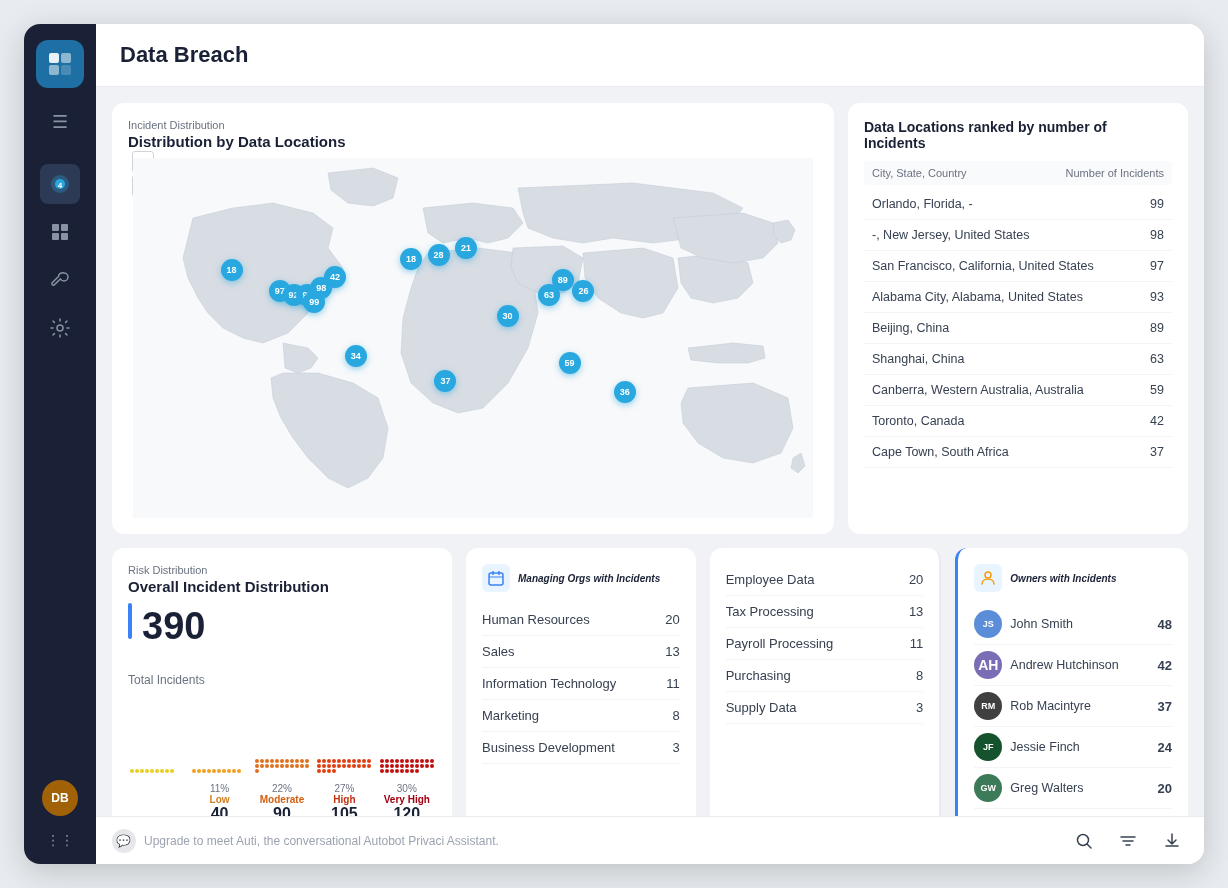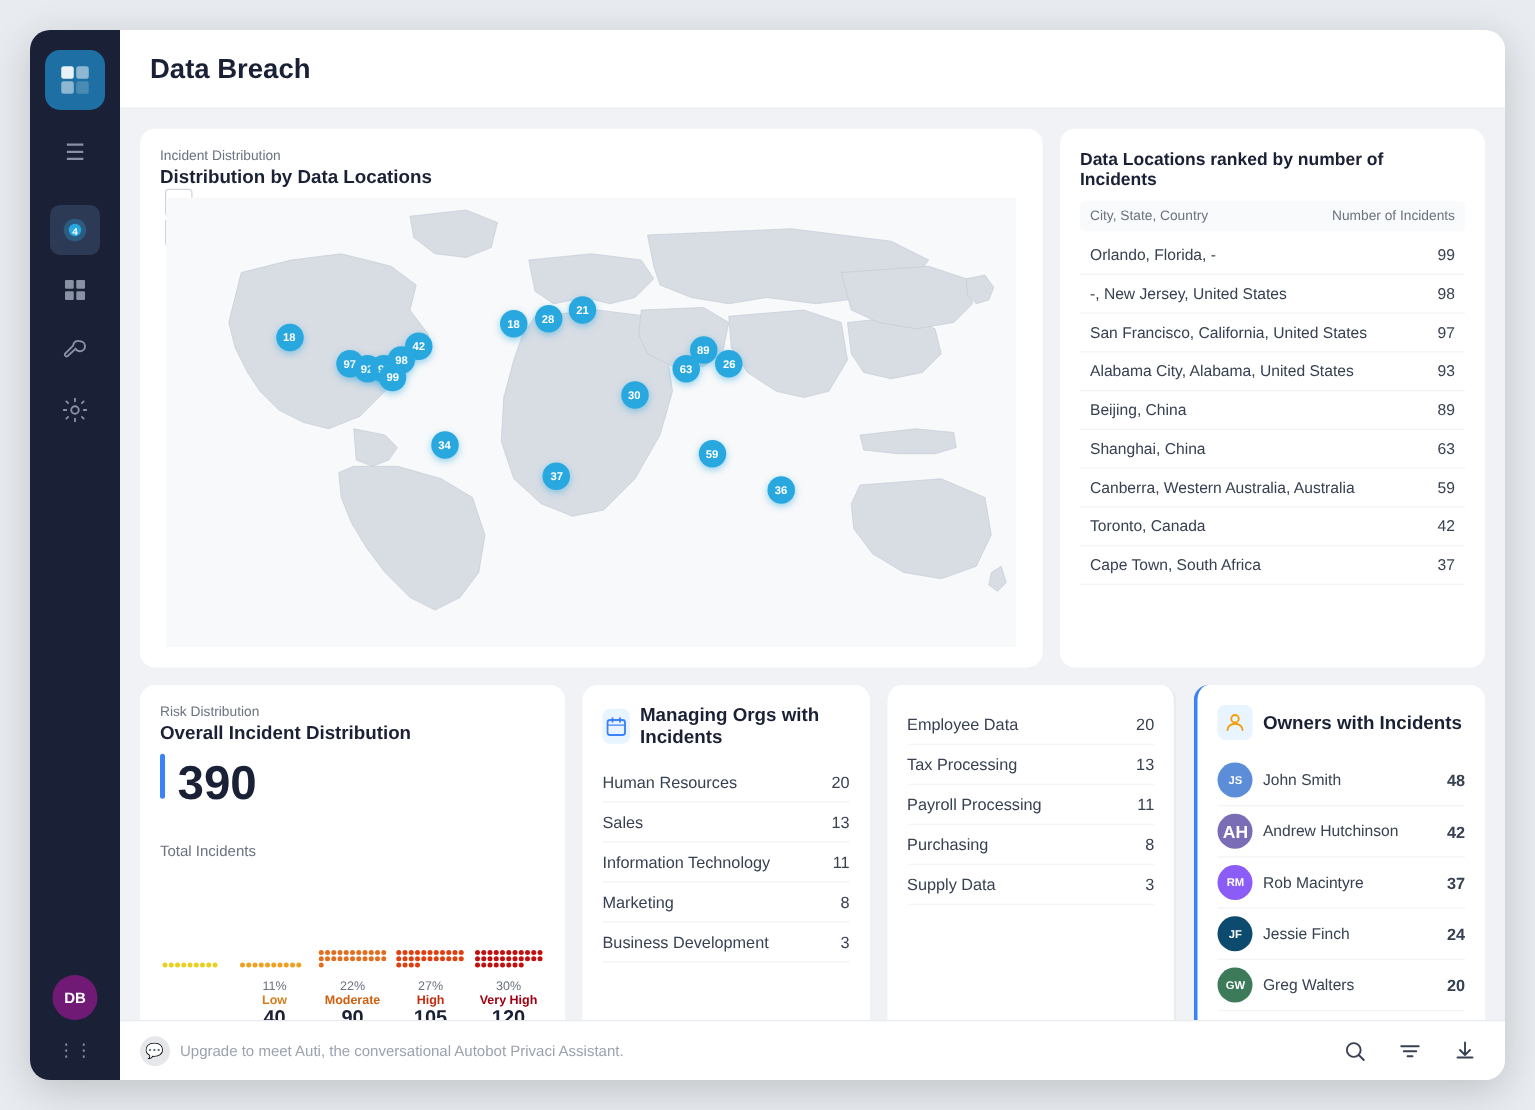--- a/index.html
+++ b/index.html
@@ -8,21 +8,21 @@
     .app-container { width: 1180px; height: 840px; background: #f0f2f5; border-radius: 16px; display: flex; overflow: hidden; box-shadow: 0 8px 32px rgba(0,0,0,0.18); }
     
     
     .sidebar { width: 72px; background: #1a2035; display: flex; flex-direction: column; align-items: center; padding: 16px 0; gap: 8px; flex-shrink: 0; }
     .sidebar-logo { width: 48px; height: 48px; background: #1d6fa4; border-radius: 12px; display: flex; align-items: center; justify-content: center; margin-bottom: 8px; }
     .sidebar-logo svg { width: 28px; height: 28px; fill: white; }
     .sidebar-hamburger { color: #8892a4; font-size: 18px; cursor: pointer; padding: 8px; border-radius: 8px; width: 40px; height: 36px; display: flex; align-items: center; justify-content: center; }
     .sidebar-icon { width: 40px; height: 40px; display: flex; align-items: center; justify-content: center; border-radius: 8px; cursor: pointer; color: #8892a4; font-size: 18px; }
     .sidebar-icon.active { background: #2d3a55; color: #4db8ff; }
     .sidebar-spacer { flex: 1; }
-    .sidebar-avatar { width: 36px; height: 36px; background: #701a75; border-radius: 50%; display: flex; align-items: center; justify-content: center; color: white; font-size: 12px; font-weight: 600; cursor: pointer; }
+    .sidebar-avatar { width: 36px; height: 36px; background: #a16207; border-radius: 50%; display: flex; align-items: center; justify-content: center; color: white; font-size: 12px; font-weight: 600; cursor: pointer; }
     .sidebar-dots { color: #8892a4; font-size: 20px; cursor: pointer; }
     
     
     .main { flex: 1; display: flex; flex-direction: column; overflow: hidden; }
     
     
     .header { background: white; padding: 18px 24px; border-bottom: 1px solid #e8ecf0; display: flex; align-items: center; justify-content: space-between; }
     .header-title { font-size: 22px; font-weight: 600; color: #1a2035; }
     
     
@@ -54,21 +54,21 @@
     
     .risk-card { width: 340px; background: white; border-radius: 12px; padding: 16px; flex-shrink: 0; }
     .total-incidents { display: flex; align-items: baseline; gap: 6px; margin: 8px 0 4px; }
     .total-number { font-size: 38px; font-weight: 700; color: #1a2035; }
     .total-label { font-size: 12px; color: #6b7280; }
     
     
     .orgs-card { flex: 1; background: white; border-radius: 12px; padding: 16px; overflow: hidden; }
     .orgs-header { display: flex; align-items: center; gap: 8px; margin-bottom: 12px; }
     .orgs-icon { width: 28px; height: 28px; background: #e8f4ff; border-radius: 6px; display: flex; align-items: center; justify-content: center; }
-    .section-title { font-size: 15px; font-weight: 600; color: #1a2035; }
+    .section-title { font-size: 10px; font-weight: 600; color: #1a2035; font-style: italic; }
     .org-row { display: flex; justify-content: space-between; align-items: center; padding: 8px 0; border-bottom: 1px solid #f3f4f6; }
     .org-name { font-size: 13px; color: #374151; }
     .org-count { font-size: 13px; color: #374151; font-weight: 500; }
     
     
     .assets-card { flex: 1; background: white; border-radius: 12px; padding: 16px; overflow: hidden; border-right: 2px solid #e8ecf0; }
     
     
     .owners-card { flex: 1; background: white; border-radius: 12px; padding: 16px; overflow: hidden; border-left: 3px solid #3b82f6; }
     .owner-row { display: flex; align-items: center; gap: 8px; padding: 6px 0; border-bottom: 1px solid #f3f4f6; }
@@ -485,26 +485,26 @@
     <div class="owner-avatar" style="background:#5b8dd9;color:white;font-size:9px;font-weight:700;">JS</div>
     <span class="owner-name">John Smith</span>
     <span class="owner-count">48</span>
   </div>
               <div class="owner-row">
     <div class="owner-avatar" style="background:#7b6db5;color:white;font-size:14px;font-weight:700;">AH</div>
     <span class="owner-name">Andrew Hutchinson</span>
     <span class="owner-count">42</span>
   </div>
               <div class="owner-row">
-    <div class="owner-avatar" style="background:#8b5cf6;color:white;font-size:9px;font-weight:700;">RM</div>
+    <div class="owner-avatar" style="background:#404040;color:white;font-size:9px;font-weight:700;">RM</div>
     <span class="owner-name">Rob Macintyre</span>
     <span class="owner-count">37</span>
   </div>
               <div class="owner-row">
-    <div class="owner-avatar" style="background:#0c4a6e;color:white;font-size:9px;font-weight:700;">JF</div>
+    <div class="owner-avatar" style="background:#14532d;color:white;font-size:9px;font-weight:700;">JF</div>
     <span class="owner-name">Jessie Finch</span>
     <span class="owner-count">24</span>
   </div>
               <div class="owner-row">
     <div class="owner-avatar" style="background:#3d7a5a;color:white;font-size:9px;font-weight:700;">GW</div>
     <span class="owner-name">Greg Walters</span>
     <span class="owner-count">20</span>
   </div>
             </div>
         </div>

